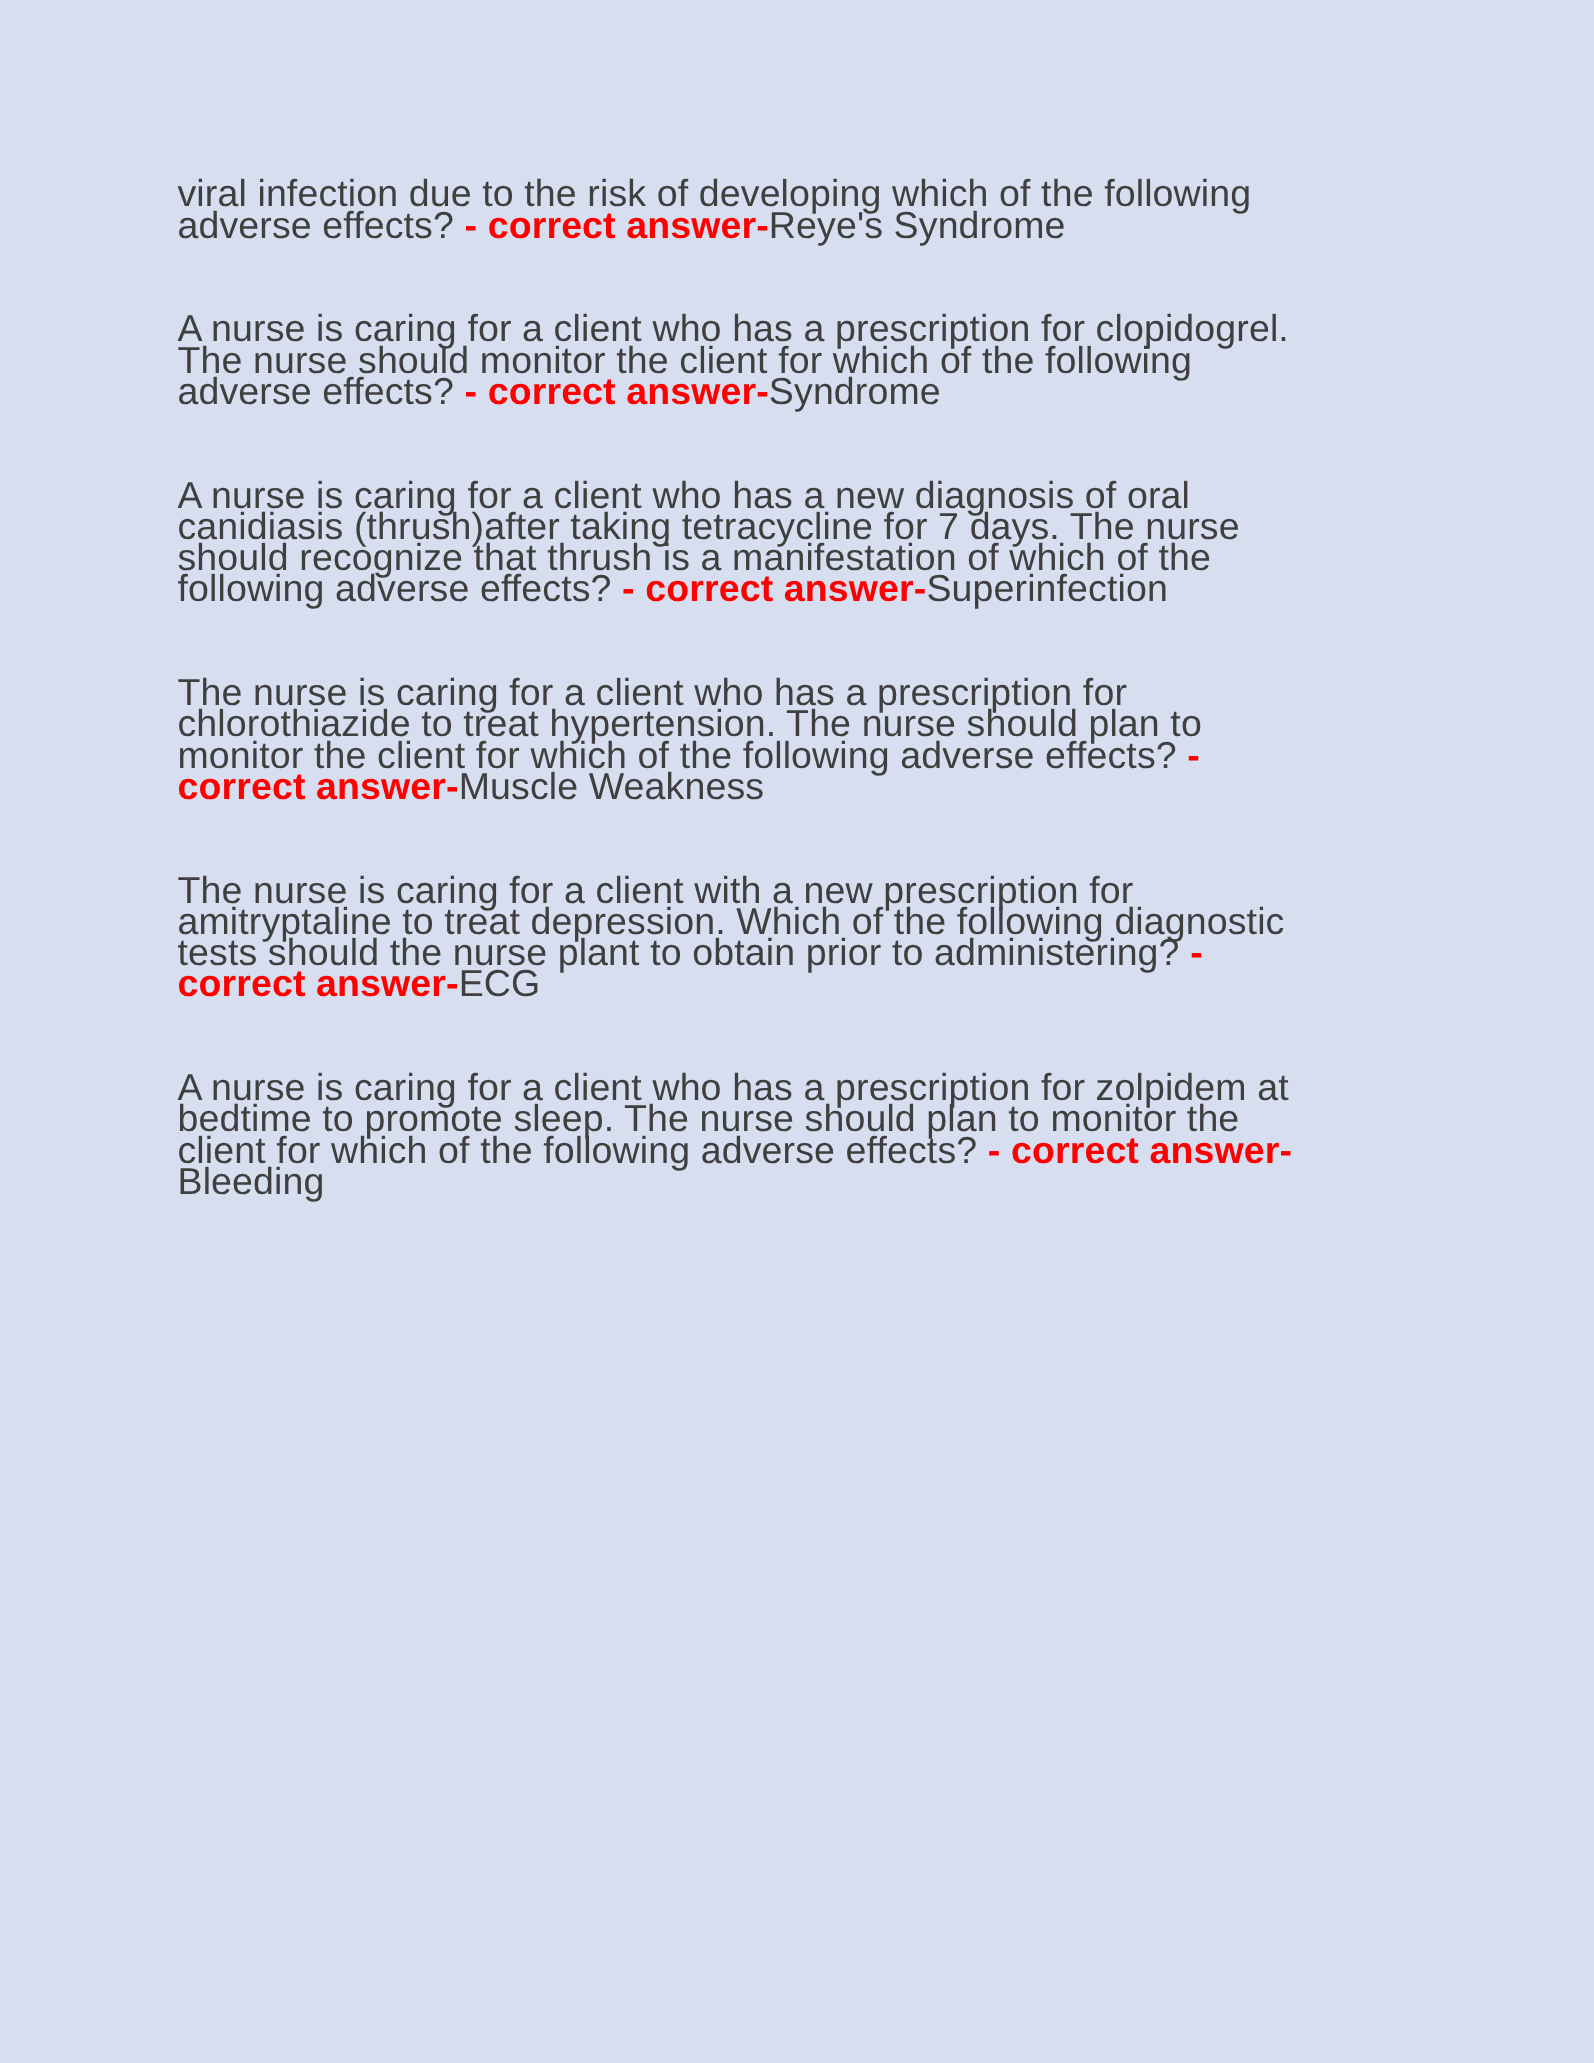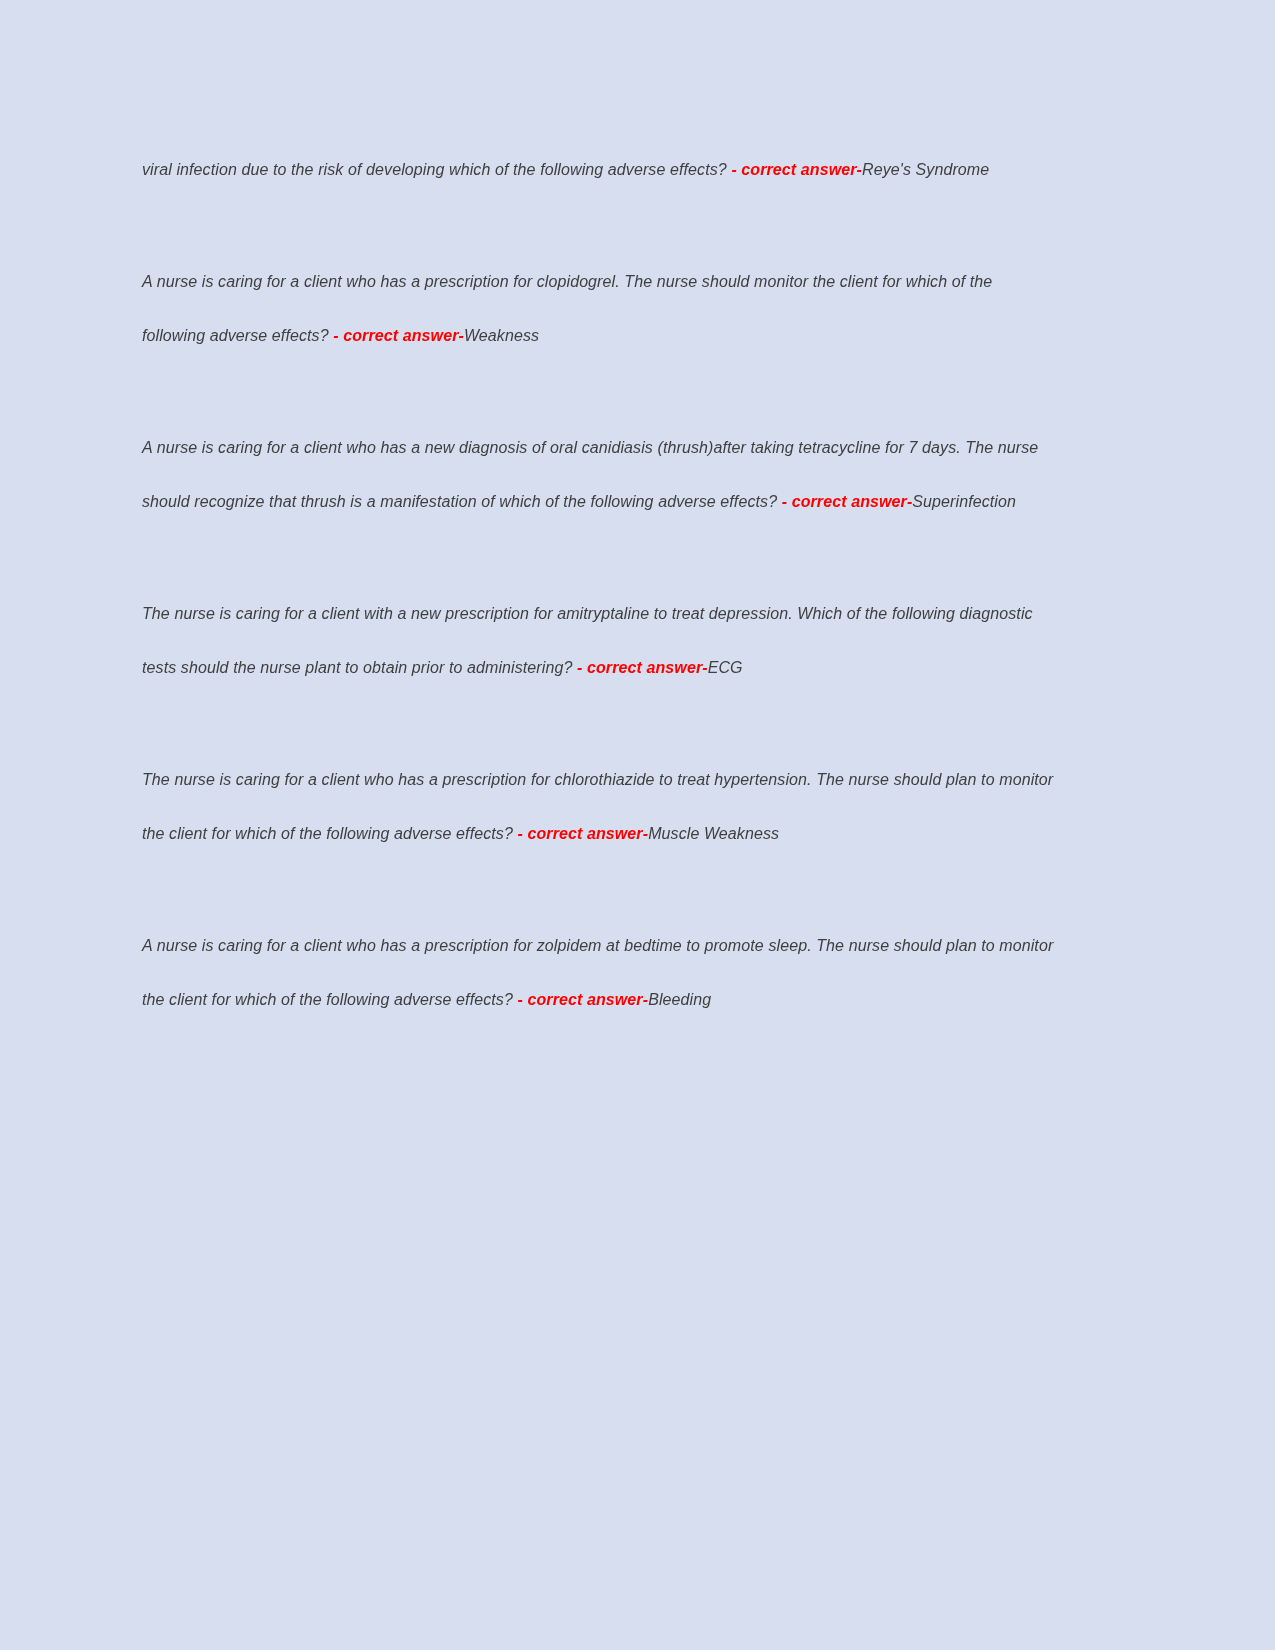--- a/index.html
+++ b/index.html
@@ -16,39 +16,38 @@
     overflow: hidden;
   }
   .content {
     position: absolute;
     top: 143px;
     left: 142px;
     width: 912px;
   }
   .qa {
     margin: 0 0 58px 0;
-    font-size: 16px;
-    line-height: 54px;
+    font-size: 30px;
+    line-height: 25px;
     color: var(--text-color, #3f3f3f);
     letter-spacing: 0.1px;
-    font-style: italic;
   }
   .seg {
     color: var(--text-color, #3f3f3f);
   }
   .seg-red {
     color: var(--accent-red, #fe0000);
     font-weight: bold;
   }
 </style>
 </head>
 <body>
 
 <div class="page">
   <div class="content">
       <p class="qa"><span class="seg">viral infection due to the risk of developing which of the following adverse effects? </span><span class="seg seg-red">- correct answer-</span><span class="seg">Reye's Syndrome</span></p>
-      <p class="qa"><span class="seg">A nurse is caring for a client who has a prescription for clopidogrel. The nurse should monitor the client for which of the following adverse effects? </span><span class="seg seg-red">- correct answer-</span><span class="seg">Weakness</span></p>
+      <p class="qa"><span class="seg">A nurse is caring for a client who has a prescription for clopidogrel. The nurse should monitor the client for which of the following adverse effects? </span><span class="seg seg-red">- correct answer-</span><span class="seg">Syndrome</span></p>
       <p class="qa"><span class="seg">A nurse is caring for a client who has a new diagnosis of oral canidiasis (thrush)after taking tetracycline for 7 days. The nurse should recognize that thrush is a manifestation of which of the following adverse effects? </span><span class="seg seg-red">- correct answer-</span><span class="seg">Superinfection</span></p>
+      <p class="qa"><span class="seg">The nurse is caring for a client who has a prescription for chlorothiazide to treat hypertension. The nurse should plan to monitor the client for which of the following adverse effects? </span><span class="seg seg-red">- correct answer-</span><span class="seg">Muscle Weakness</span></p>
       <p class="qa"><span class="seg">The nurse is caring for a client with a new prescription for amitryptaline to treat depression. Which of the following diagnostic tests should the nurse plant to obtain prior to administering? </span><span class="seg seg-red">- correct answer-</span><span class="seg">ECG</span></p>
-      <p class="qa"><span class="seg">The nurse is caring for a client who has a prescription for chlorothiazide to treat hypertension. The nurse should plan to monitor the client for which of the following adverse effects? </span><span class="seg seg-red">- correct answer-</span><span class="seg">Muscle Weakness</span></p>
       <p class="qa"><span class="seg">A nurse is caring for a client who has a prescription for zolpidem at bedtime to promote sleep. The nurse should plan to monitor the client for which of the following adverse effects? </span><span class="seg seg-red">- correct answer-</span><span class="seg">Bleeding</span></p>
     </div>
 </div>
 
 </body></html>

